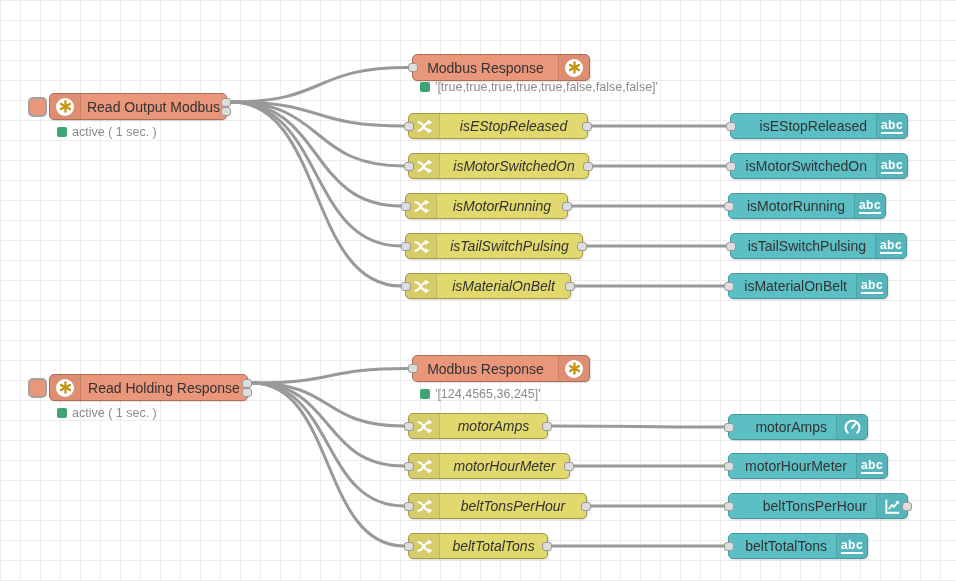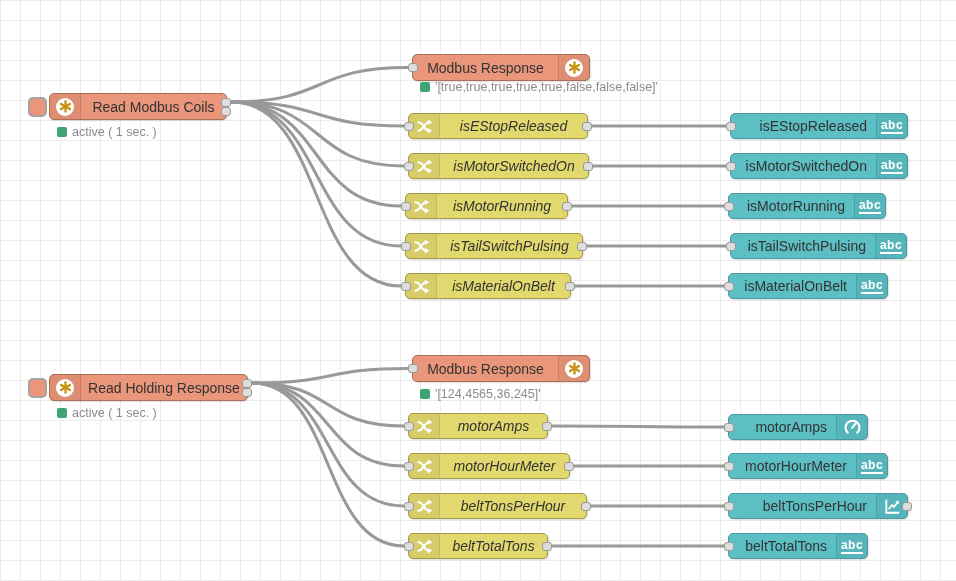--- a/index.html
+++ b/index.html
@@ -63,21 +63,21 @@
             <svg viewBox="0 0 16 16" width="13" height="13">
               <g stroke="#C6930F" stroke-width="2.8" stroke-linecap="round">
                 <line x1="8" y1="1.6" x2="8" y2="14.4"></line>
                 <line x1="2.5" y1="4.8" x2="13.5" y2="11.2"></line>
                 <line x1="2.5" y1="11.2" x2="13.5" y2="4.8"></line>
               </g>
             </svg>
           </span>
         </span>
       </div>
-      <span class="label">Read Modbus Coils</span>
+      <span class="label">Read Output Modbus</span>
       <span class="port" style="right: -5px; top: 3.5px;"></span>
       <span class="port" style="right: -5px; top: 12.5px;"></span>
     </div>
     <div class="status" style="left: 57px; top: 125px; color: rgb(140, 140, 140);">
       <span class="status-dot" style="background: rgb(63, 164, 115);"></span>
       <span>active ( 1 sec. )</span>
     </div>
     <div class="node kind-modbus icon-right" style="left: 412px; top: 54px; width: 178px; height: 27px; background: rgb(233, 150, 122); border-color: rgb(170, 111, 85);">
       <span class="label">Modbus Response</span>
       <div class="icon-area">

